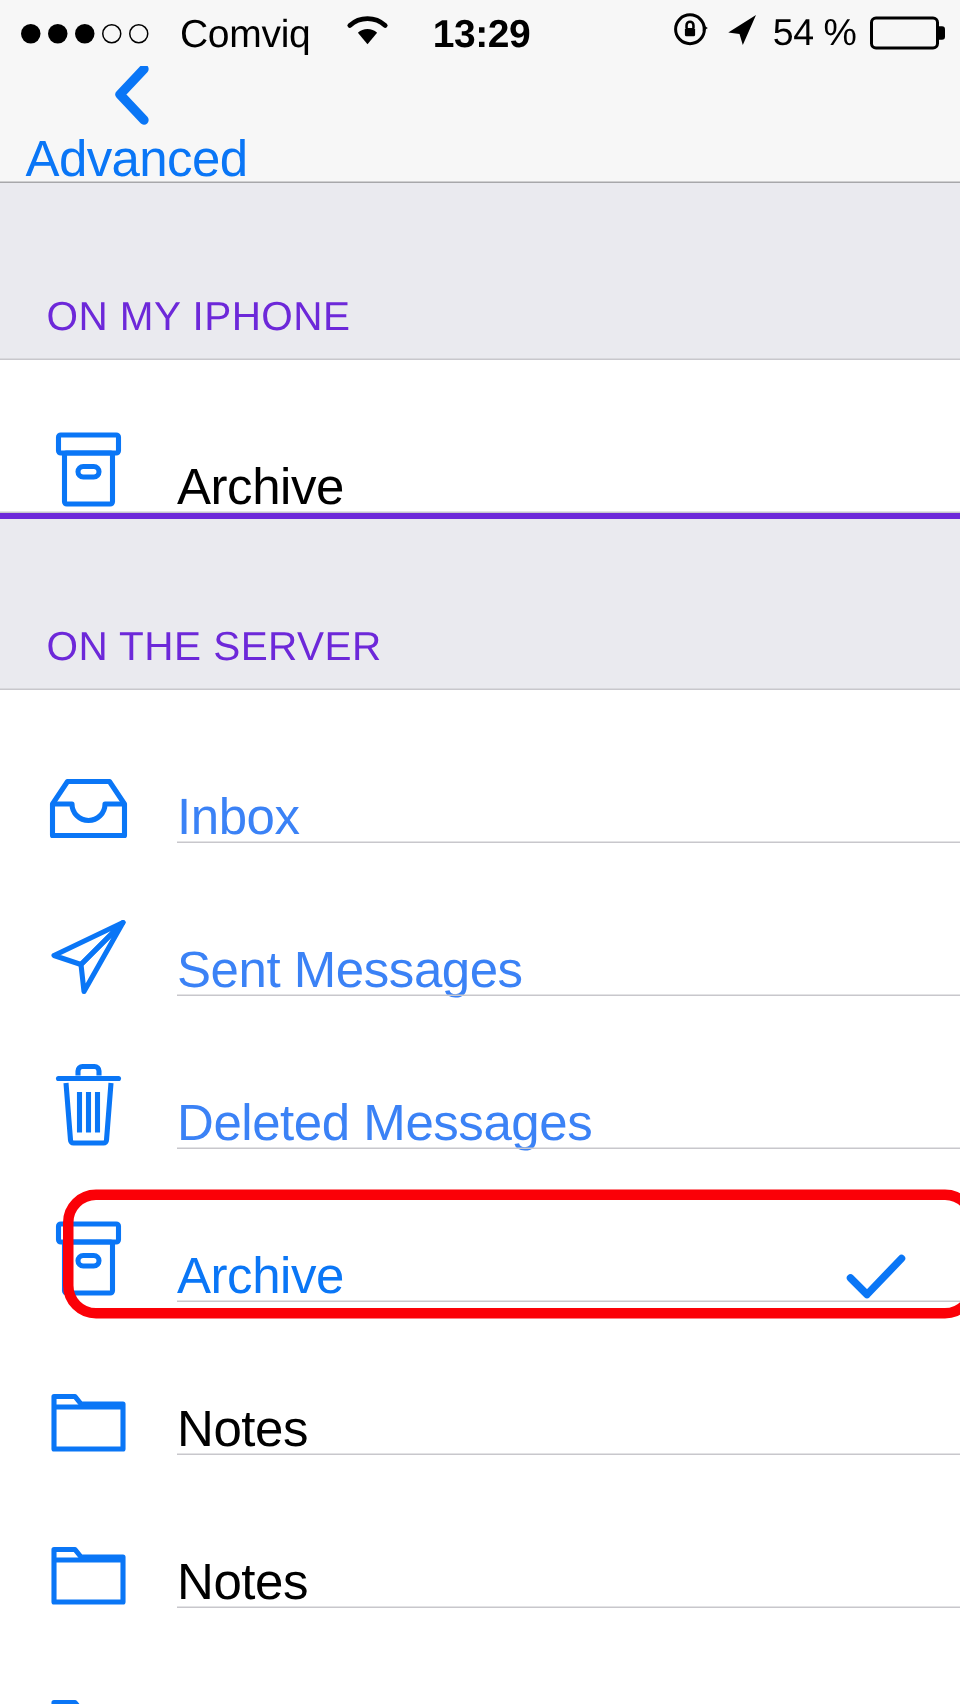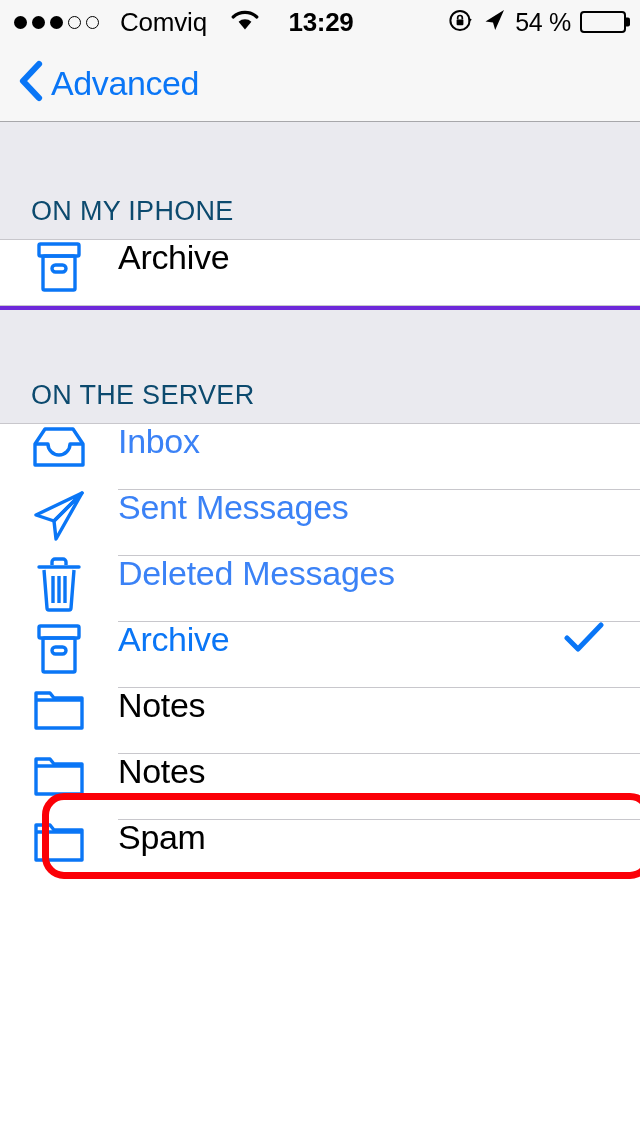--- a/index.html
+++ b/index.html
@@ -106,20 +106,21 @@
     border-bottom: 1px solid #a7a7aa;
     display: flex;
     align-items: center;
     box-sizing: border-box;
   }
   .back-button {
     display: flex;
     align-items: center;
     padding-left: 17px;
     cursor: pointer;
+    flex-direction: column;
   }
   .back-chevron { display: block; margin-right: 8px; }
   .back-label {
     font-size: 34px;
     color: #0a76f6;
     letter-spacing: -0.4px;
     line-height: 1;
   }
 
   
@@ -130,35 +131,36 @@
     display: flex;
     align-items: flex-end;
     box-sizing: border-box;
     padding: 0 0 14px 31px;
   }
   .section-header.second {
     border-top: 4px solid #6d28d9;
   }
   .section-header-label {
     font-size: 27px;
-    color: #0c4a6e;
+    color: #6d28d9;
     letter-spacing: 0.3px;
     line-height: 1;
   }
 
   
   .list { background: #ffffff; }
   .row {
     height: 66px;
     display: flex;
-    align-items: flex-start;
+    align-items: flex-end;
     background: #ffffff;
     position: relative;
     box-sizing: border-box;
     cursor: pointer;
+    margin-top: 36px;
   }
   .row-icon {
     width: 118px;
     min-width: 118px;
     display: flex;
     align-items: center;
     justify-content: center;
   }
   .row-label {
     font-size: 34px;

